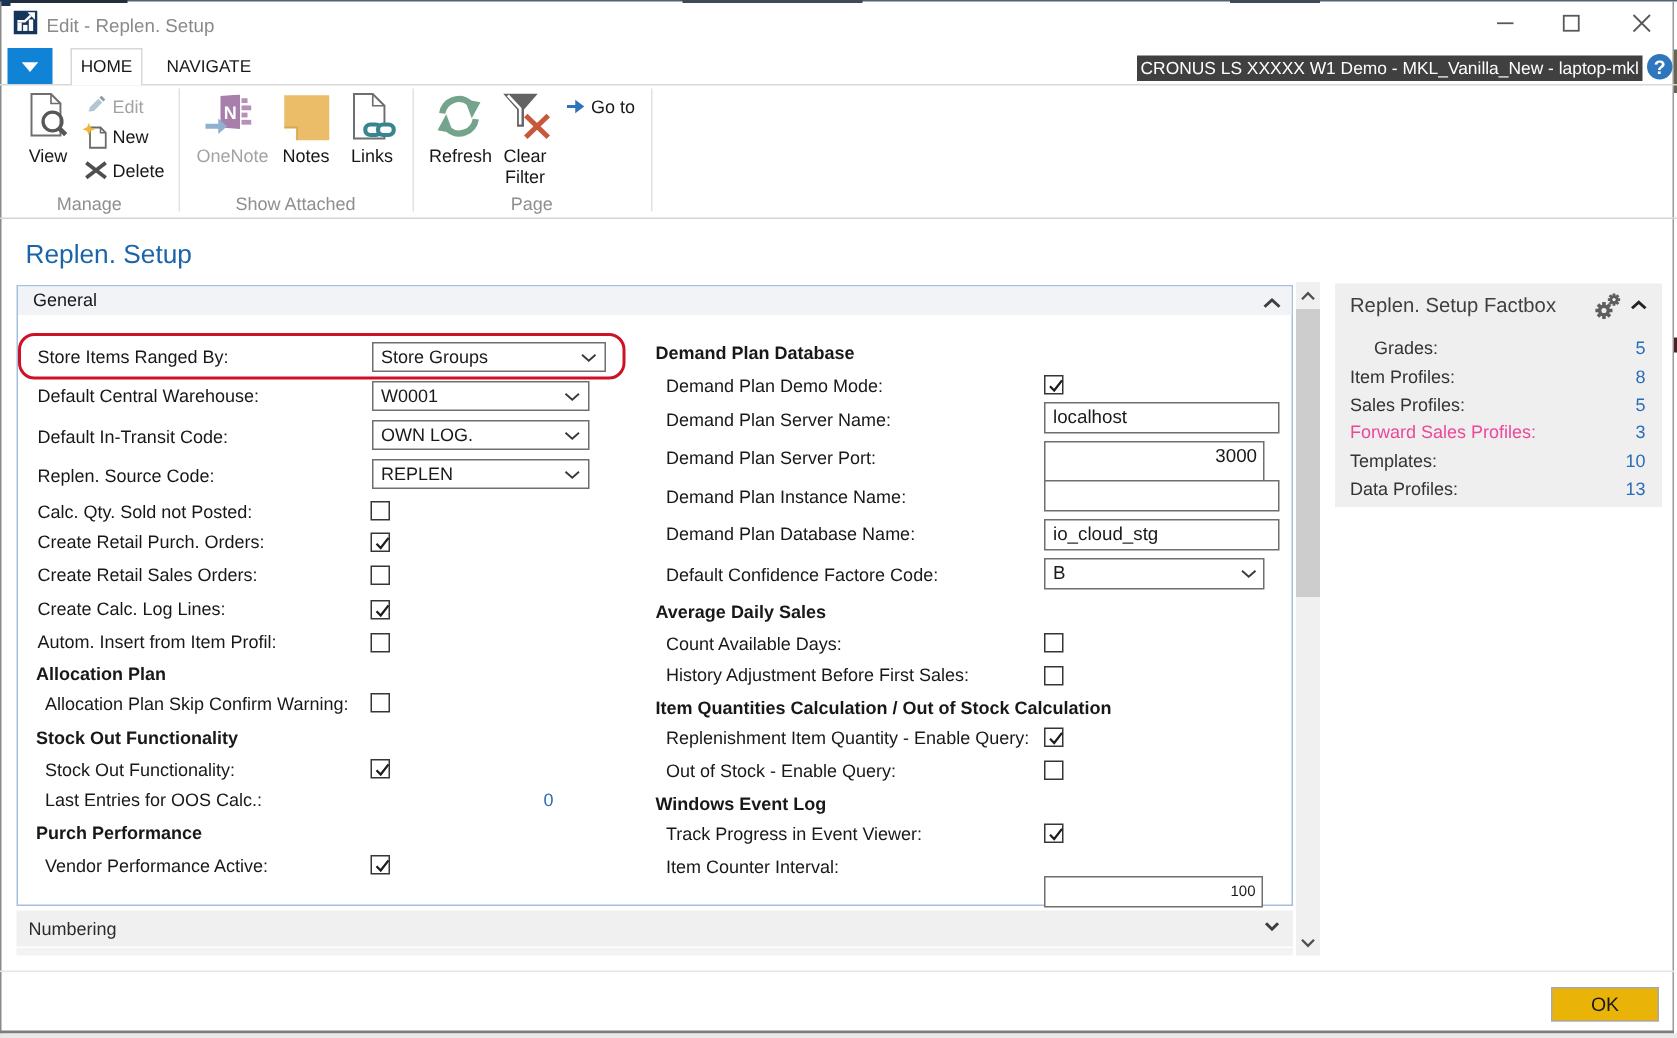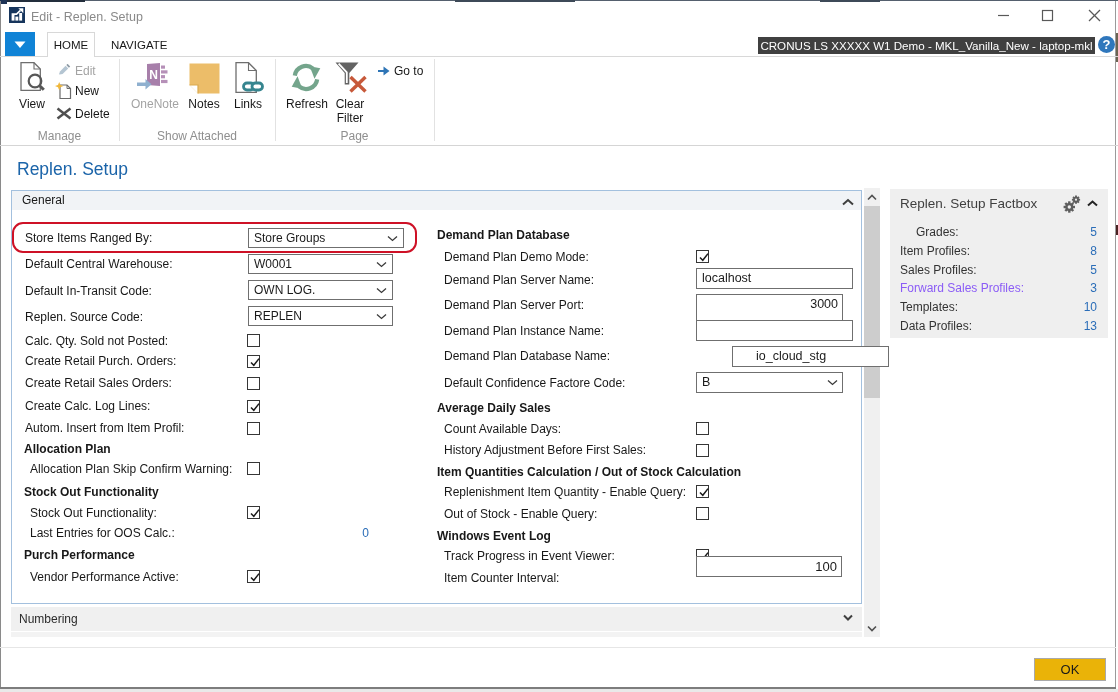--- a/index.html
+++ b/index.html
@@ -203,21 +203,21 @@
   <svg class="abs" style="left:1087px;top:200px;" width="11" height="7">
       <path d="M1 5.5 L5.5 1.5 L10 5.5" fill="none" stroke="#242424" stroke-width="2"></path>
     </svg>
 
   <div class="lbl" style="left:900px;top:225px;color:#333;margin-left:16px;">Grades:</div>
     <div class="lbl blue" style="left:997px;top:225px;width:100px;text-align:right;">5</div>
   <div class="lbl" style="left:900px;top:244px;color:#333;">Item Profiles:</div>
     <div class="lbl blue" style="left:997px;top:244px;width:100px;text-align:right;">8</div>
   <div class="lbl" style="left:900px;top:263px;color:#333;">Sales Profiles:</div>
     <div class="lbl blue" style="left:997px;top:263px;width:100px;text-align:right;">5</div>
-  <div class="lbl" style="left:900px;top:281px;color:#8b5cf6;">Forward Sales Profiles:</div>
+  <div class="lbl" style="left:900px;top:281px;color:#ec4899;">Forward Sales Profiles:</div>
     <div class="lbl blue" style="left:997px;top:281px;width:100px;text-align:right;">3</div>
   <div class="lbl" style="left:900px;top:300px;color:#333;">Templates:</div>
     <div class="lbl blue" style="left:997px;top:300px;width:100px;text-align:right;">10</div>
   <div class="lbl" style="left:900px;top:319px;color:#333;">Data Profiles:</div>
     <div class="lbl blue" style="left:997px;top:319px;width:100px;text-align:right;">13</div>
 
   <div class="lbl" style="left:25px;top:231px;">Store Items Ranged By:</div>
   <div class="combo" style="left:248px;top:228px;width:156px;height:20px;line-height:18px;padding-left:5px;">Store Groups</div>
   <svg class="abs" style="left:387px;top:235px;" width="11" height="7">
       <path d="M1 1.5 L5.5 5.5 L10 1.5" fill="none" stroke="#3b3b3b" stroke-width="1.3"></path>
@@ -285,21 +285,21 @@
   <svg class="abs" style="left:698px;top:251px;" width="12" height="12">
       <path d="M2 6.5 L4.8 9.3 L10 2.6" fill="none" stroke="#1c1c1c" stroke-width="1.5"></path>
     </svg>
   <div class="lbl" style="left:444px;top:273px;">Demand Plan Server Name:</div>
   <div class="tb" style="left:696px;top:268px;width:157px;height:21px;line-height:19px;padding-left:5px;font-size:12.5px;">localhost</div>
   <div class="lbl" style="left:444px;top:298px;">Demand Plan Server Port:</div>
   <div class="tb" style="left:696px;top:294px;width:147px;height:37px;line-height:19px;padding-right:4px;text-align:right;font-size:12.5px;">3000</div>
   <div class="lbl" style="left:444px;top:324px;">Demand Plan Instance Name:</div>
   <div class="tb" style="left:696px;top:320px;width:157px;height:21px;"></div>
   <div class="lbl" style="left:444px;top:349px;">Demand Plan Database Name:</div>
-  <div class="tb" style="left:732px;top:346px;width:157px;height:21px;line-height:19px;padding-left:23px;font-size:12.5px;">io_cloud_stg</div>
+  <div class="tb" style="left:696px;top:346px;width:157px;height:21px;line-height:19px;padding-left:5px;font-size:12.5px;">io_cloud_stg</div>
   <div class="lbl" style="left:444px;top:376px;">Default Confidence Factore Code:</div>
   <div class="combo" style="left:696px;top:372px;width:147px;height:21px;line-height:19px;padding-left:5px;font-size:12.5px;">B</div>
   <svg class="abs" style="left:827px;top:379px;" width="11" height="7">
       <path d="M1 1.5 L5.5 5.5 L10 1.5" fill="none" stroke="#3b3b3b" stroke-width="1.3"></path>
     </svg>
 
   <div class="lbl b" style="left:437px;top:401px;">Average Daily Sales</div>
   <div class="lbl" style="left:444px;top:422px;">Count Available Days:</div>
   <div class="cb" style="left:696px;top:422px;"></div>
   <div class="lbl" style="left:444px;top:443px;">History Adjustment Before First Sales:</div>
@@ -314,14 +314,14 @@
   <div class="lbl" style="left:444px;top:507px;">Out of Stock - Enable Query:</div>
   <div class="cb" style="left:696px;top:507px;"></div>
 
   <div class="lbl b" style="left:437px;top:529px;">Windows Event Log</div>
   <div class="lbl" style="left:444px;top:549px;">Track Progress in Event Viewer:</div>
   <div class="cb" style="left:696px;top:549px;"></div>
   <svg class="abs" style="left:698px;top:550px;" width="12" height="12">
       <path d="M2 6.5 L4.8 9.3 L10 2.6" fill="none" stroke="#1c1c1c" stroke-width="1.5"></path>
     </svg>
   <div class="lbl" style="left:444px;top:571px;">Item Counter Interval:</div>
-  <div class="tb" style="left:696px;top:556px;width:146px;height:21px;line-height:19px;padding-right:4px;text-align:right;font-size:13px;">100</div>
+  <div class="tb" style="left:696px;top:584px;width:146px;height:21px;line-height:19px;padding-right:4px;text-align:right;font-size:10px;">100</div>
 </div>
 
 </body></html>

